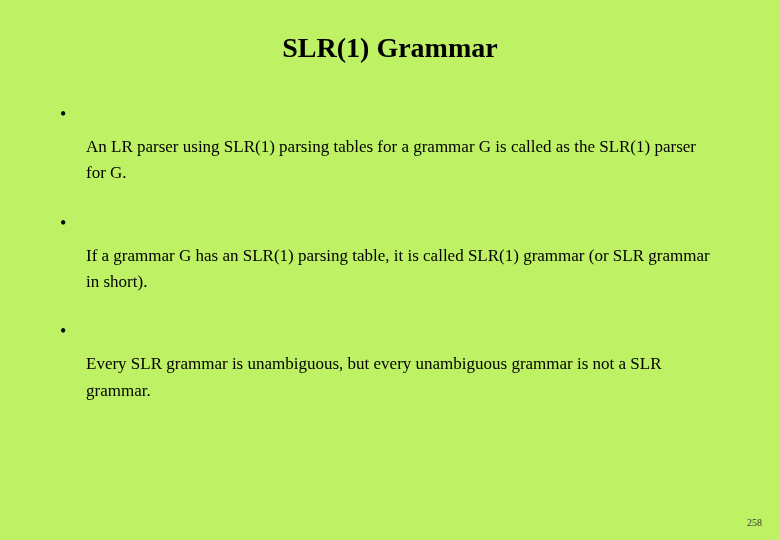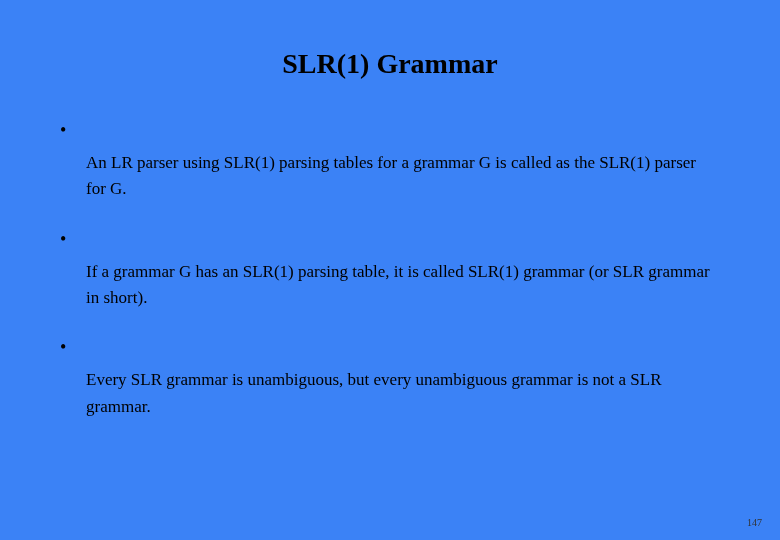--- a/index.html
+++ b/index.html
@@ -13,22 +13,22 @@
       height: 540px;
       background: #ffffff;
       font-family: 'Times New Roman', Times, serif;
       overflow: hidden;
       position: relative;
     }
 
     .slide {
       width: 780px;
       height: 540px;
-      background: #3b82f6;
-      padding: 48px 60px 30px 60px;
+      background: #bef264;
+      padding: 32px 60px 30px 60px;
       position: relative;
     }
 
     .slide-title {
       text-align: center;
       font-size: 28px;
       font-weight: bold;
       margin-bottom: 36px;
       color: #000000;
     }
@@ -87,15 +87,15 @@
       <span class="bullet-text">If a grammar G has an SLR(1) parsing table, it is called SLR(1) grammar (or SLR grammar in short).</span>
     </li>
 
     <li class="bullet-item">
       <span class="bullet-dot">•</span>
       <span class="bullet-text">Every SLR grammar is unambiguous, but every unambiguous grammar is not a SLR grammar.</span>
     </li>
 
   </ul>
 
-  <div class="page-number">147</div>
+  <div class="page-number">258</div>
 
 </div>
 
 </body></html>

